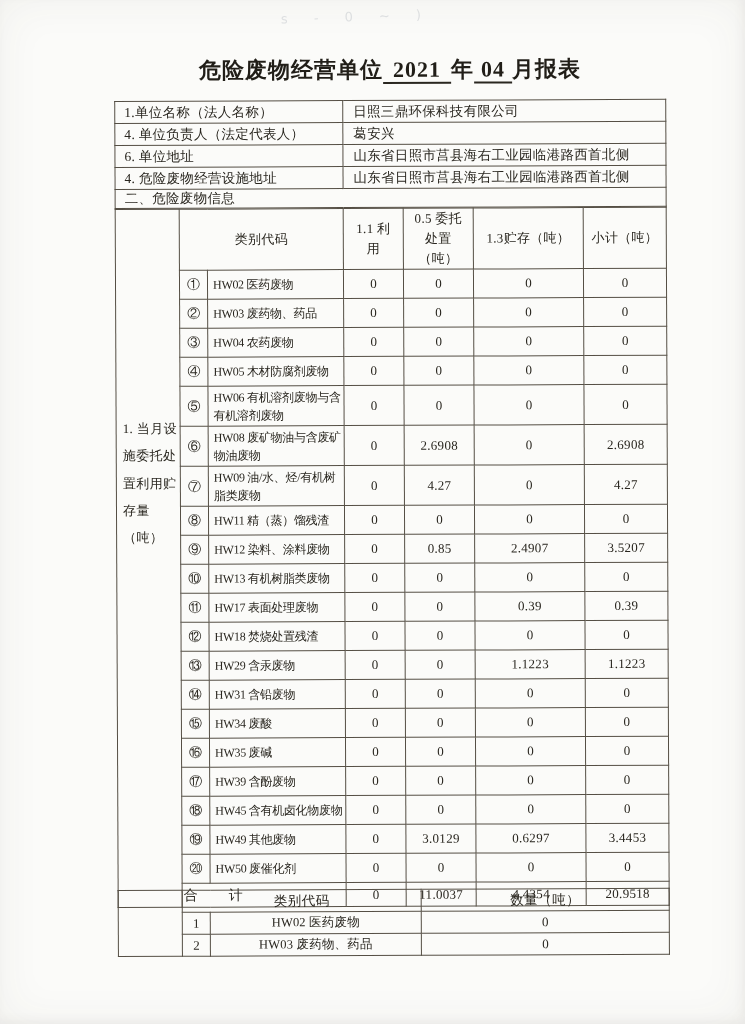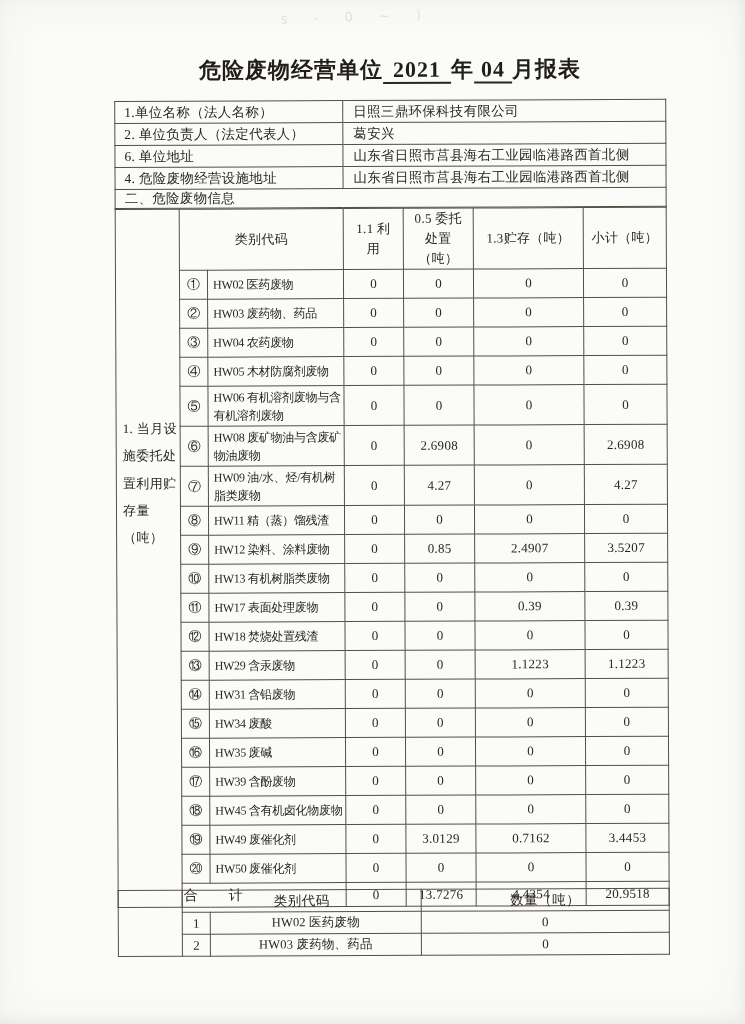--- a/index.html
+++ b/index.html
@@ -73,21 +73,21 @@
       <colgroup>
           <col style="width:228px">
           <col style="width:323px">
         </colgroup>
       <tbody>
         <tr>
           <td class="label">1.单位名称（法人名称）</td>
           <td class="value">日照三鼎环保科技有限公司</td>
         </tr>
         <tr>
-          <td class="label">2. 单位负责人（法定代表人）</td>
+          <td class="label">4. 单位负责人（法定代表人）</td>
           <td class="value">葛安兴</td>
         </tr>
         <tr>
           <td class="label">6. 单位地址</td>
           <td class="value">山东省日照市莒县海右工业园临港路西首北侧</td>
         </tr>
         <tr>
           <td class="label">4. 危险废物经营设施地址</td>
           <td class="value">山东省日照市莒县海右工业园临港路西首北侧</td>
         </tr>
@@ -255,38 +255,38 @@
           <tr class="w-row">
             <td class="td-no">⑱</td>
             <td class="td-name">HW45 含有机卤化物废物</td>
             <td class="num">0</td>
             <td class="num">0</td>
             <td class="num">0</td>
             <td class="num">0</td>
           </tr>
           <tr class="w-row">
             <td class="td-no">⑲</td>
-            <td class="td-name">HW49 废催化剂</td>
+            <td class="td-name">HW49 其他废物</td>
             <td class="num">0</td>
             <td class="num">3.0129</td>
-            <td class="num">0.7162</td>
+            <td class="num">0.6297</td>
             <td class="num">3.4453</td>
           </tr>
           <tr class="w-row">
             <td class="td-no">⑳</td>
             <td class="td-name">HW50 废催化剂</td>
             <td class="num">0</td>
             <td class="num">0</td>
             <td class="num">0</td>
             <td class="num">0</td>
           </tr>
           <tr class="total-row">
           <td class="total-label" colspan="2">合　　计</td>
           <td class="num">0</td>
-          <td class="num">13.7276</td>
+          <td class="num">11.0037</td>
           <td class="num">4.4354</td>
           <td class="num">20.9518</td>
         </tr>
       </tbody>
     </table>
 
     <table class="tbl qty">
       <colgroup>
           <col style="width:64px">
           <col style="width:28px">

